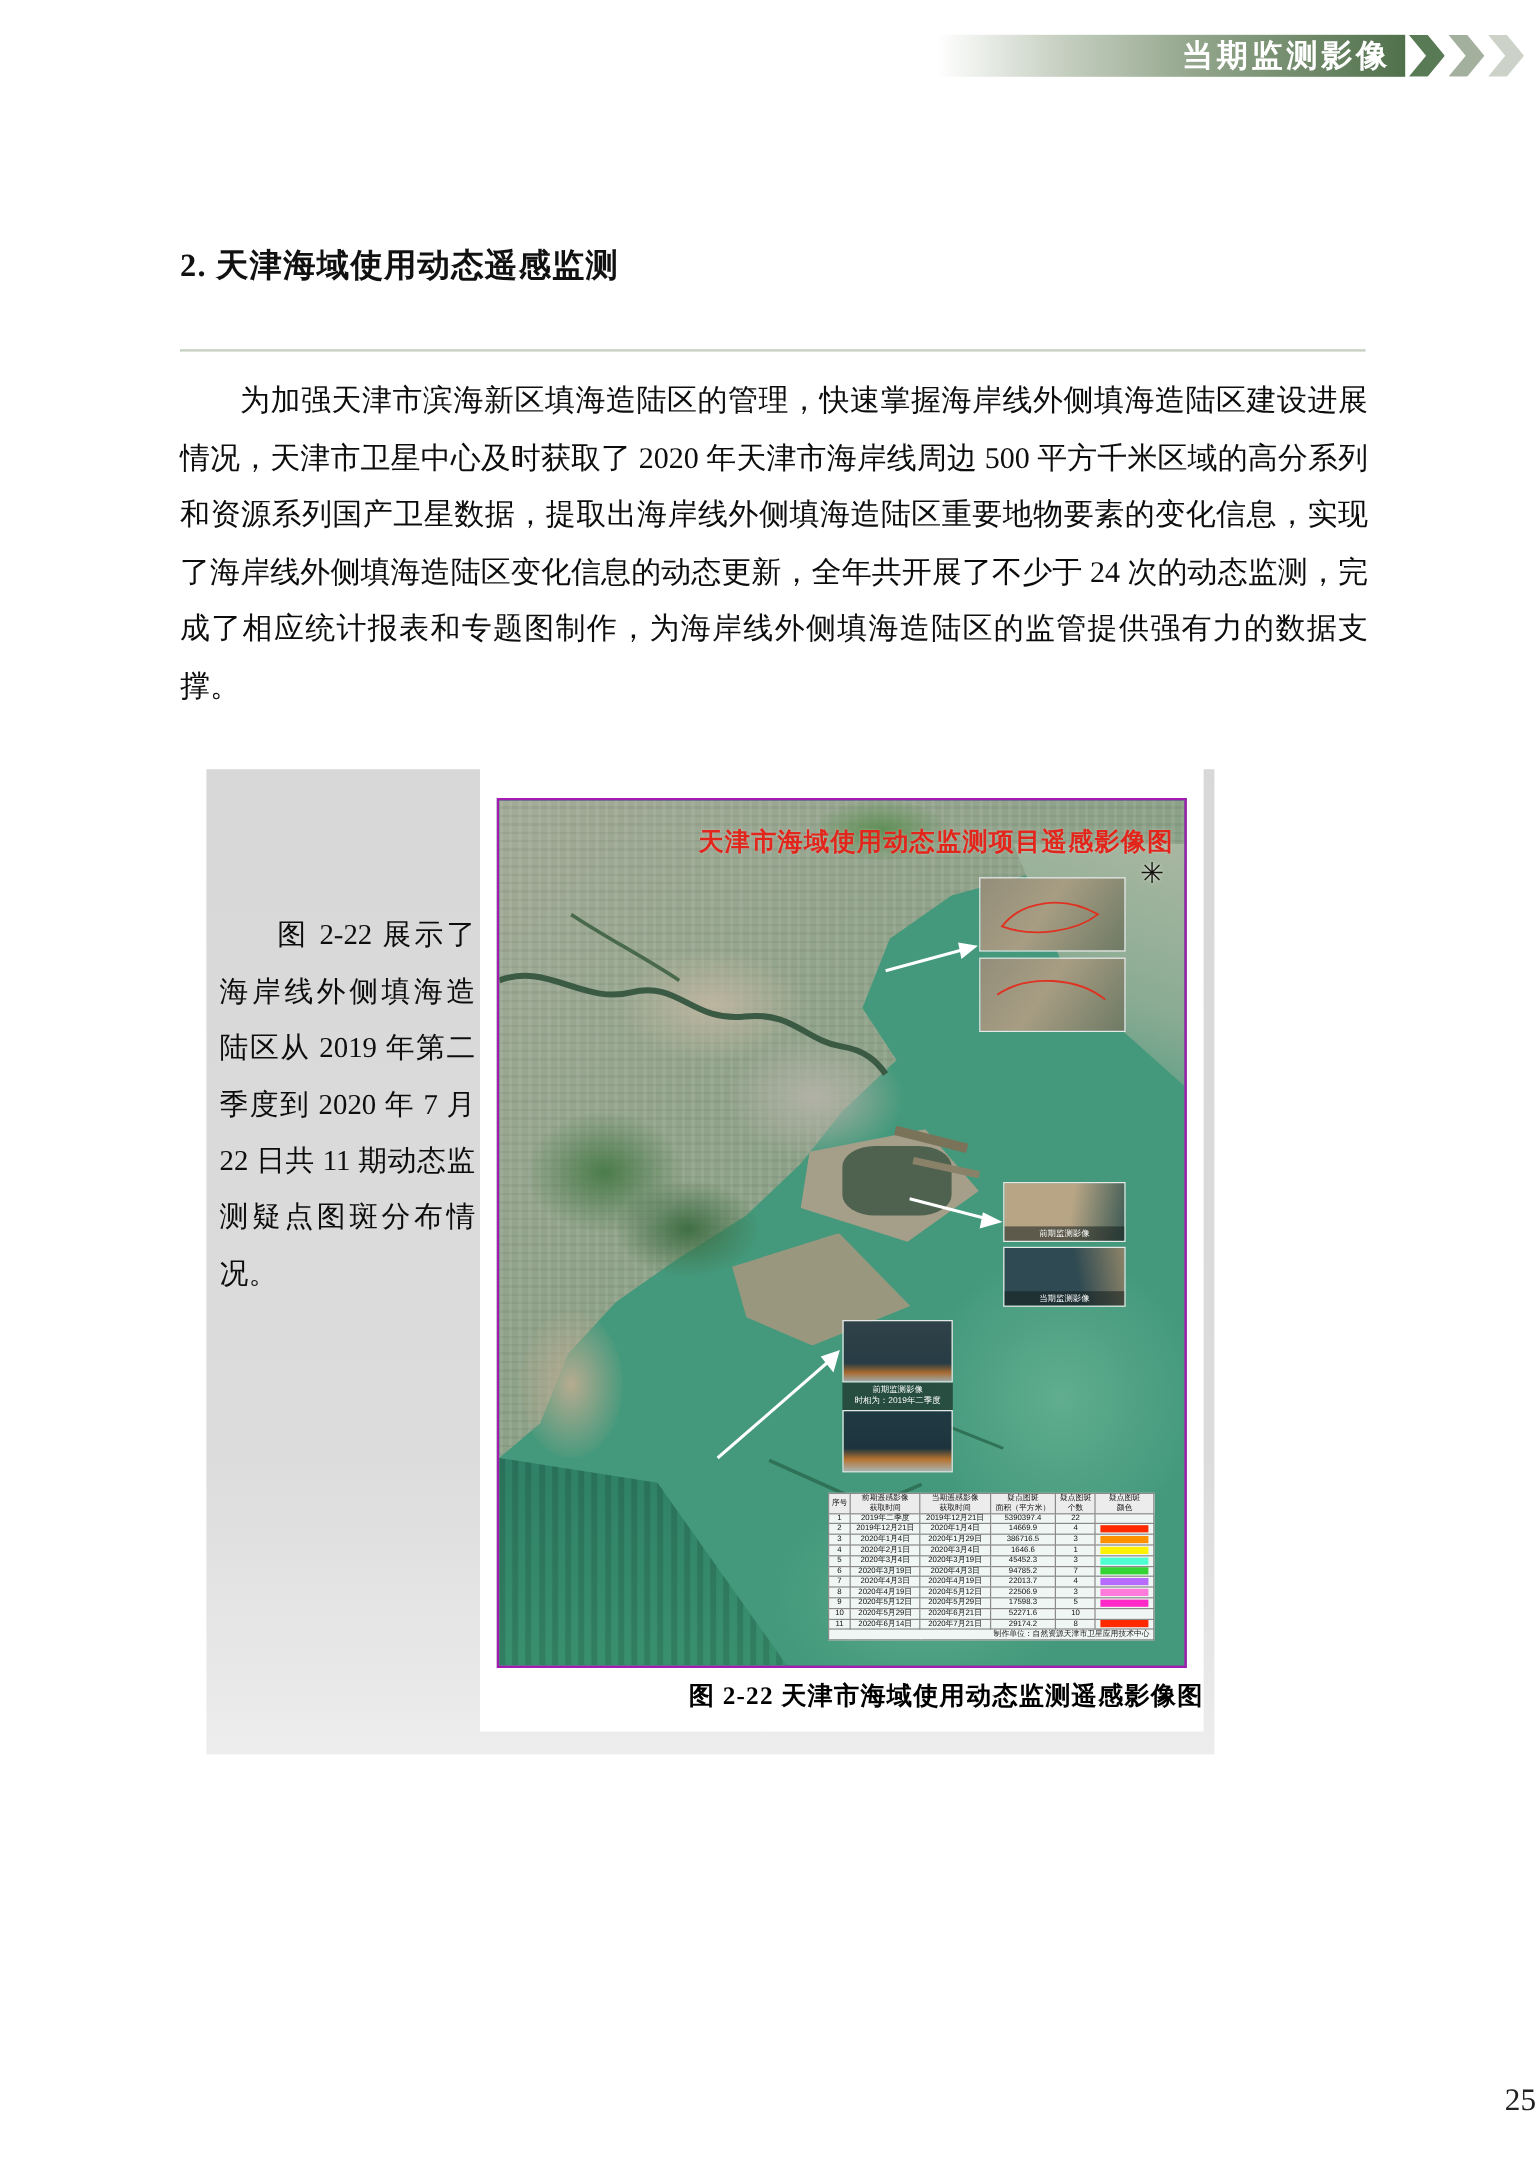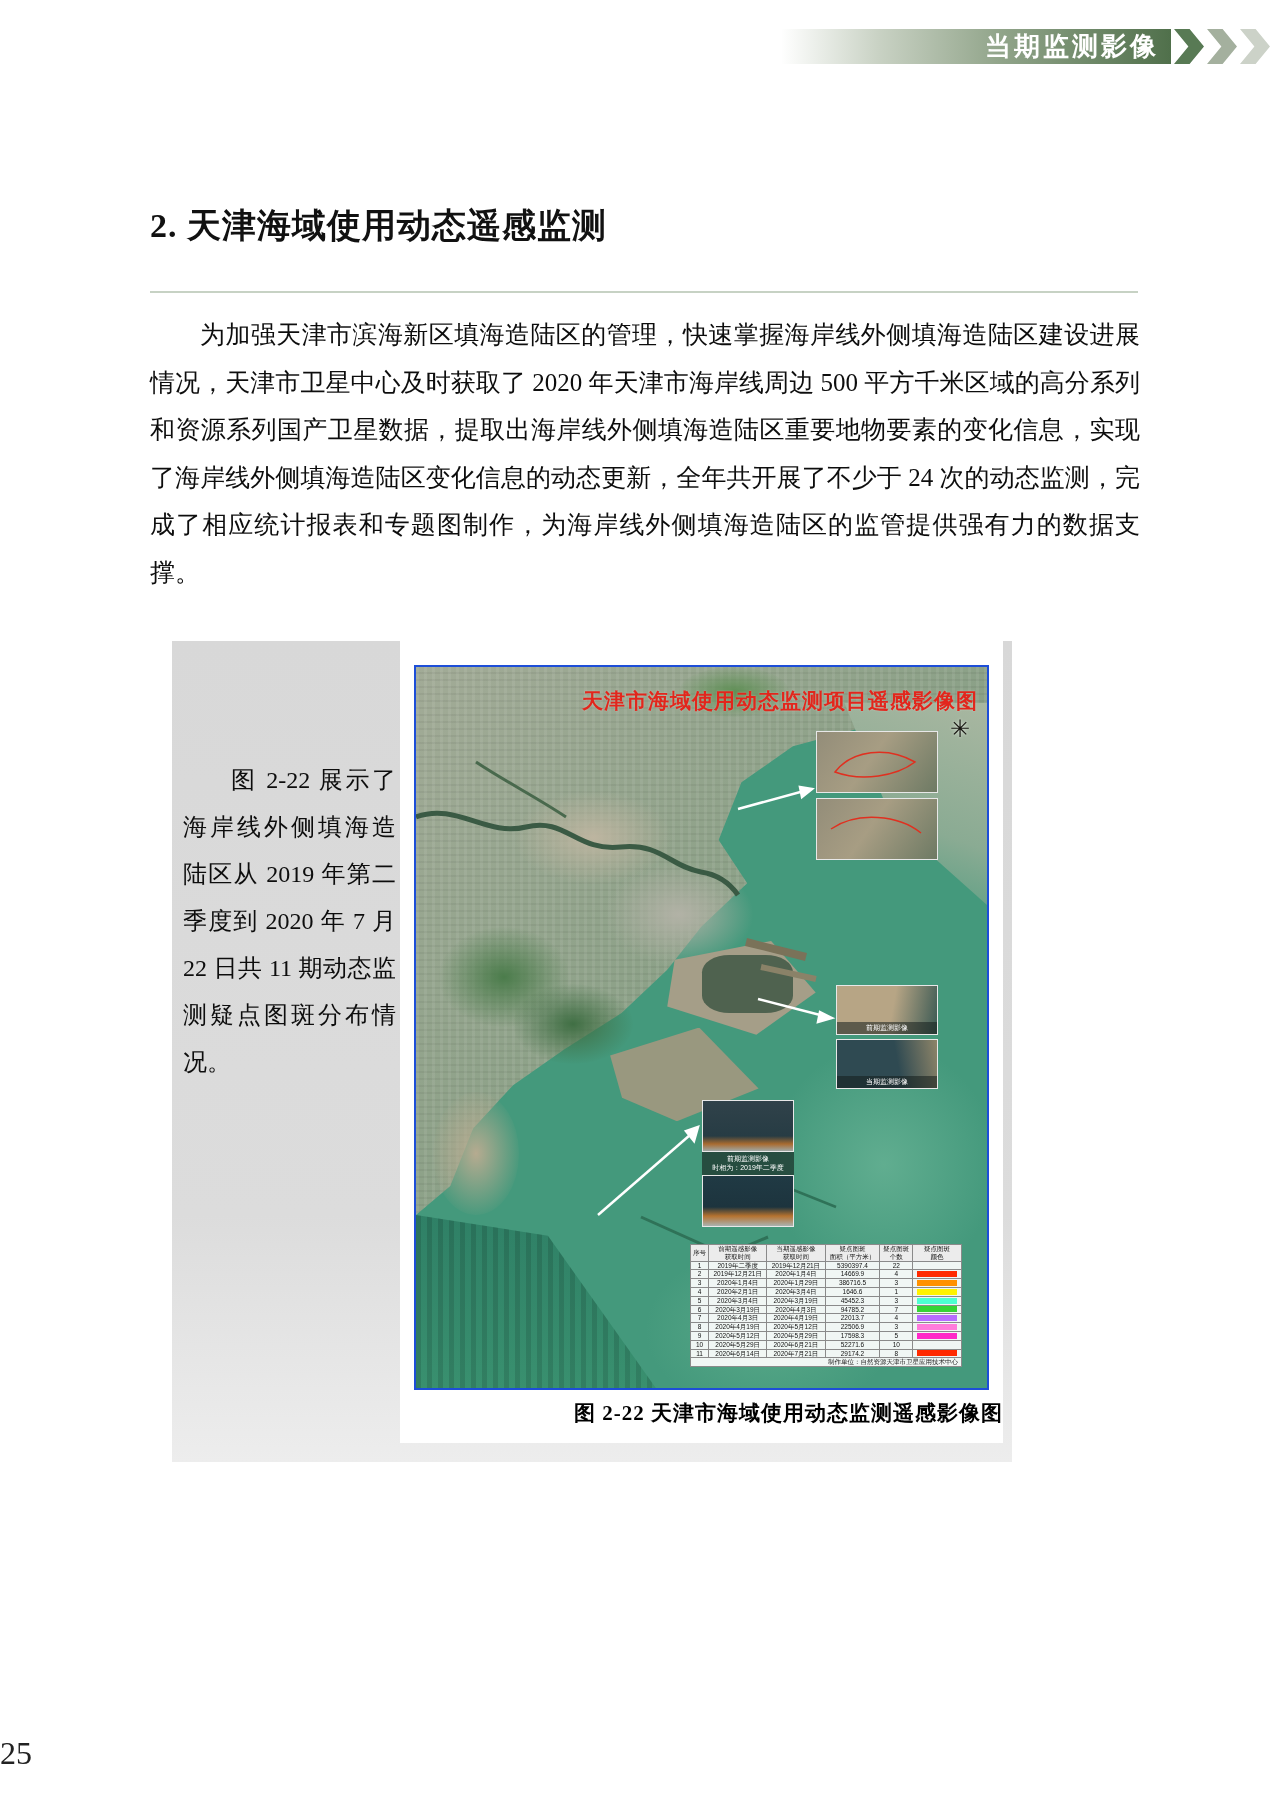--- a/index.html
+++ b/index.html
@@ -13,37 +13,37 @@
     background:linear-gradient(to right, rgba(255,255,255,0) 0%, #c9d2c4 25%, #93a68c 55%, #50704b 100%); }
   .badge-text { color:#ffffff; font-weight:bold; font-size:26px; letter-spacing:3px;
     font-family:"Liberation Sans", sans-serif; }
   .chev { width:30px; height:35px; margin-left:3px;
     clip-path:polygon(0 0, 52% 0, 100% 50%, 52% 100%, 0 100%, 48% 50%); }
   .chev1 { background:#587a54; }
   .chev2 { background:#a4b09e; }
   .chev3 { background:#ccd2c8; }
 
   
-  .sec-title { position:absolute; left:150px; top:203px; font-size:34px; font-weight:bold;
+  .sec-title { position:absolute; left:150px; top:203px; font-size:27px; font-weight:bold;
     color:#111; letter-spacing:1px; }
   .divider { position:absolute; left:150px; top:291px; width:988px; height:2px; background:#c7d2c4; }
   .para { position:absolute; left:150px; top:311px; width:990px; font-size:25px;
     line-height:47.5px; text-align:justify; text-indent:2em; color:#0d0d0d;
     text-justify:inter-ideograph; }
 
   
   .gray-panel { position:absolute; left:172px; top:641px; width:840px; height:821px;
     background:linear-gradient(180deg,#d8d8d8 0%, #dcdcdc 70%, #ededed 100%); }
   .sidebar-note { position:absolute; left:183px; top:757px; width:213px; font-size:24px;
     line-height:47px; text-align:justify; text-indent:2em; color:#0d0d0d; }
 
   
   .figure-box { position:absolute; left:400px; top:575px; width:603px; height:868px; background:#ffffff; }
   .map { position:absolute; left:14px; top:90px; width:575px; height:725px;
-    border:2px solid #1d4ed8; background:#44997c; overflow:hidden; }
+    border:2px solid #a21caf; background:#44997c; overflow:hidden; }
   .layer { position:absolute; }
   .land-main { left:0; top:0; width:100%; height:100%;
     background:linear-gradient(135deg,#a2ab97 0%, #8ea289 40%, #7d9a80 70%, #6f927a 100%);
     clip-path:polygon(0 0,100% 0,100% 7%,80% 8%,66% 11%,57% 16%,53% 24%,58% 30%,50% 36%,44% 42%,36% 48%,26% 53%,17% 58%,10% 64%,6% 72%,0 76%); }
   .land-tex { left:0; top:0; width:100%; height:100%;
     background:
       repeating-linear-gradient(90deg, rgba(255,255,255,.07) 0 3px, transparent 3px 8px),
       repeating-linear-gradient(0deg, rgba(0,0,0,.05) 0 2px, transparent 2px 7px);
     clip-path:polygon(0 0,100% 0,100% 7%,80% 8%,66% 11%,57% 16%,53% 24%,58% 30%,50% 36%,44% 42%,36% 48%,26% 53%,17% 58%,10% 64%,6% 72%,0 76%); }
   .ne-sea { right:0; top:5%; width:32%; height:28%;
@@ -108,22 +108,22 @@
     font-family:"Liberation Sans", sans-serif; font-size:6.5px; color:#111; }
   .map-table th, .map-table td { border:1px solid #8a8a8a; padding:0 1px;
     text-align:center; line-height:1.2; font-weight:normal; white-space:pre-line; }
   .map-table th { background:rgba(235,235,235,.95); }
   .swatch { width:40px; height:6px; margin:0 auto; }
   .attr-cell { text-align:right !important; font-weight:bold; padding-right:3px !important; color:#222; }
 
   .fig-caption { position:absolute; left:0; bottom:16px; width:100%; text-align:right;
     font-size:21px; font-weight:bold; color:#000; letter-spacing:1px; }
 
-  .page-num { position:absolute; left:0; top:1735px; width:100%; text-align:left;
-    font-size:32px; color:#222; }
+  .page-num { position:absolute; left:0; top:1735px; width:100%; text-align:right;
+    font-size:26px; color:#222; }
 </style>
 </head>
 <body>
 
 <div class="badge-wrap">
   <div class="badge-bar">
     <span class="badge-text">当期监测影像</span>
   </div>
   <span class="chev chev1"></span>
   <span class="chev chev2"></span>

